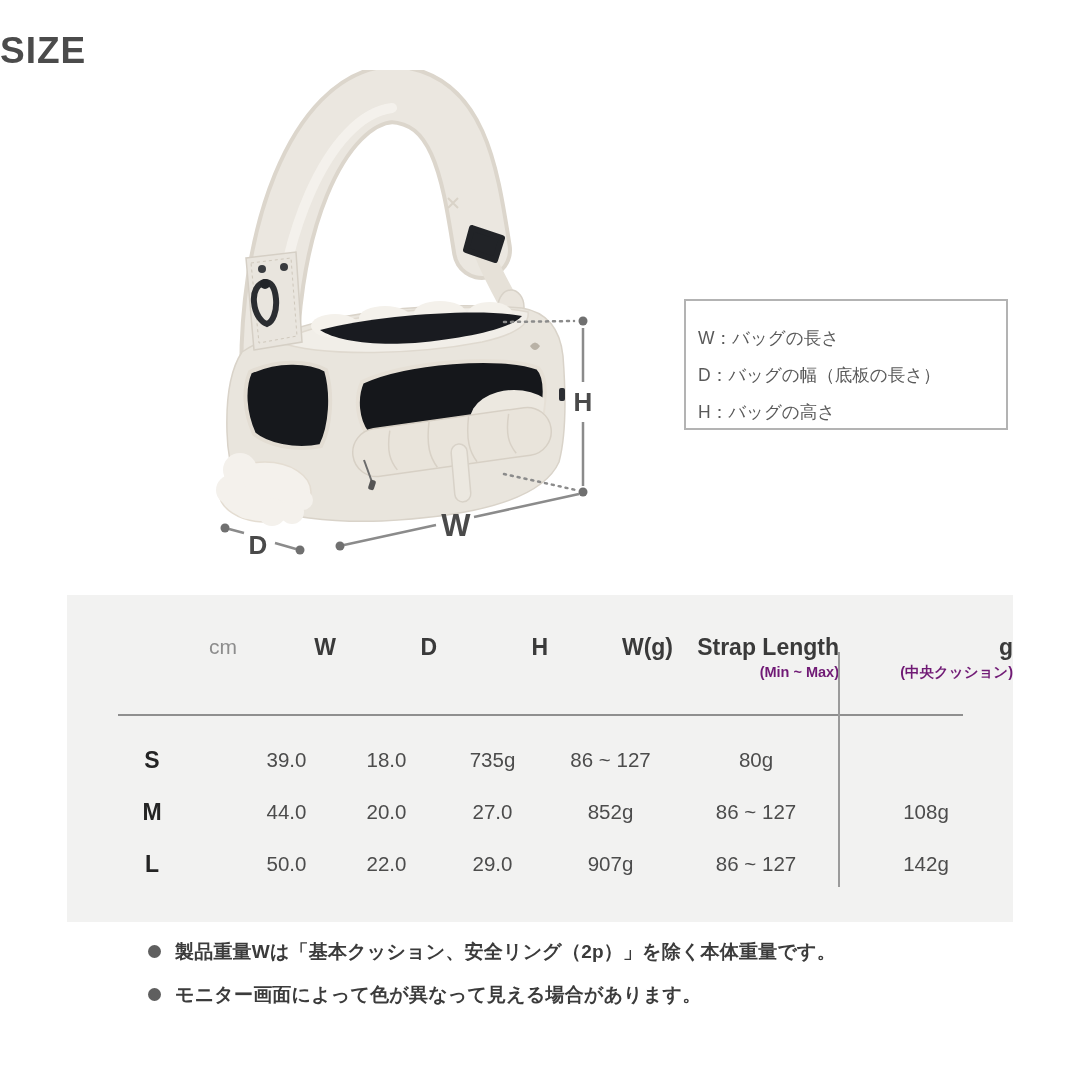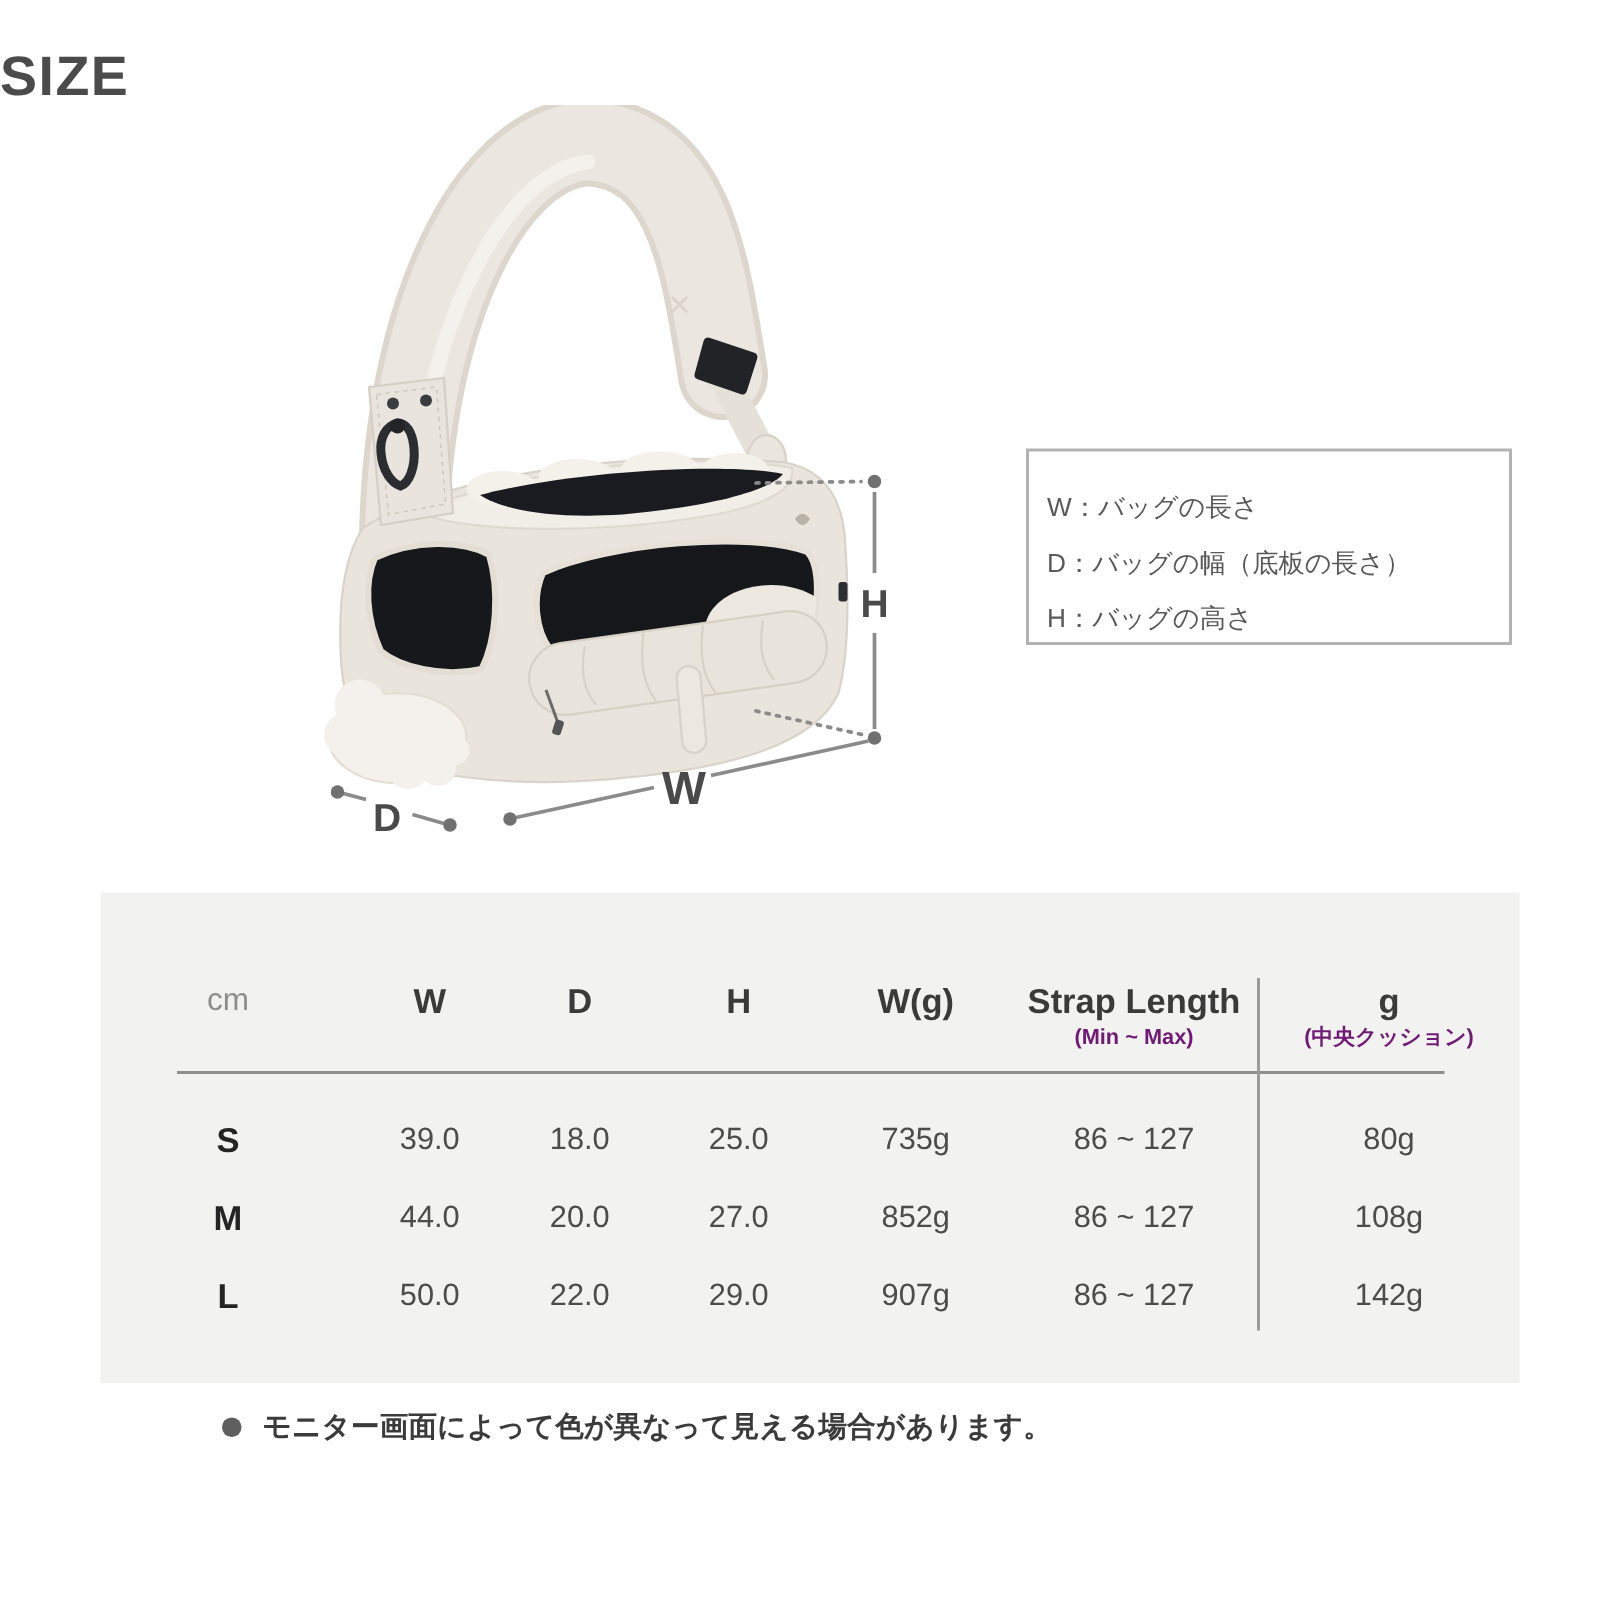--- a/index.html
+++ b/index.html
@@ -12,21 +12,21 @@
 
   .diagram-svg { position:absolute; left:130px; top:70px; width:500px; height:500px; }
 
   .legend-box { position:absolute; left:684px; top:299px; width:324px; height:131px;
     border:2px solid #b3b3b3; background:#fff; padding:19px 0 0 12px;
     font-size:17.5px; line-height:37px; color:#595959; }
 
   .panel { position:absolute; left:67px; top:595px; width:946px; height:327px; background:#f2f2f1; }
   .tgrid { display:grid; grid-template-columns:170px 99px 101px 111px 125px 166px 174px; width:946px; }
   .thead { position:absolute; top:36px; left:0; }
-  .thead .cell { text-align:center;margin-top:20px; }
+  .thead .cell { text-align:right; }
   .hmain { display:block; height:32px; line-height:32px; font-size:23px; font-weight:700; color:#3a3a3a; }
   .hmain.unit { font-weight:400; color:#8d8d8d; font-size:21px; }
   .hsub { display:block; height:20px; line-height:18px; font-size:14.5px; font-weight:700; color:#701a75; }
   .rule { position:absolute; top:119px; left:51px; width:845px; height:2px; background:#8f8f8f; }
   .vdiv { position:absolute; top:57px; left:771px; width:2px; height:235px; background:#9b9b9b; }
   .trow { position:absolute; left:0; height:52px; }
   .trow .cell { text-align:center; line-height:52px; font-size:20.5px; color:#4c4c4c; }
   .trow .cell.size { font-size:23px; font-weight:700; color:#242424; }
   .trow.r0 { top:139px; } .trow.r1 { top:191px; } .trow.r2 { top:243px; }
 
@@ -188,21 +188,20 @@
       </div>
     </div>
 
     <div class="rule"></div>
     <div class="vdiv"></div>
 
     <div class="tgrid trow r0">
       <div class="cell size">S</div>
       <div class="cell">39.0</div>
       <div class="cell">18.0</div>
-      <div class="cell">25.0</div>
       <div class="cell">735g</div>
       <div class="cell">86 ~ 127</div>
       <div class="cell">80g</div>
     </div>
     <div class="tgrid trow r1">
       <div class="cell size">M</div>
       <div class="cell">44.0</div>
       <div class="cell">20.0</div>
       <div class="cell">27.0</div>
       <div class="cell">852g</div>
@@ -216,17 +215,21 @@
       <div class="cell">29.0</div>
       <div class="cell">907g</div>
       <div class="cell">86 ~ 127</div>
       <div class="cell">142g</div>
     </div>
   </div>
 
   <div class="notes">
     <div class="note">
       <span class="bullet"></span>
+      <span class="note-text">製品重量Wは「基本クッション、安全リング（2p）」を除く本体重量です。</span>
+    </div>
+    <div class="note">
+      <span class="bullet"></span>
       <span class="note-text">モニター画面によって色が異なって見える場合があります。</span>
     </div>
   </div>
 
 </div>
 
 </body></html>

